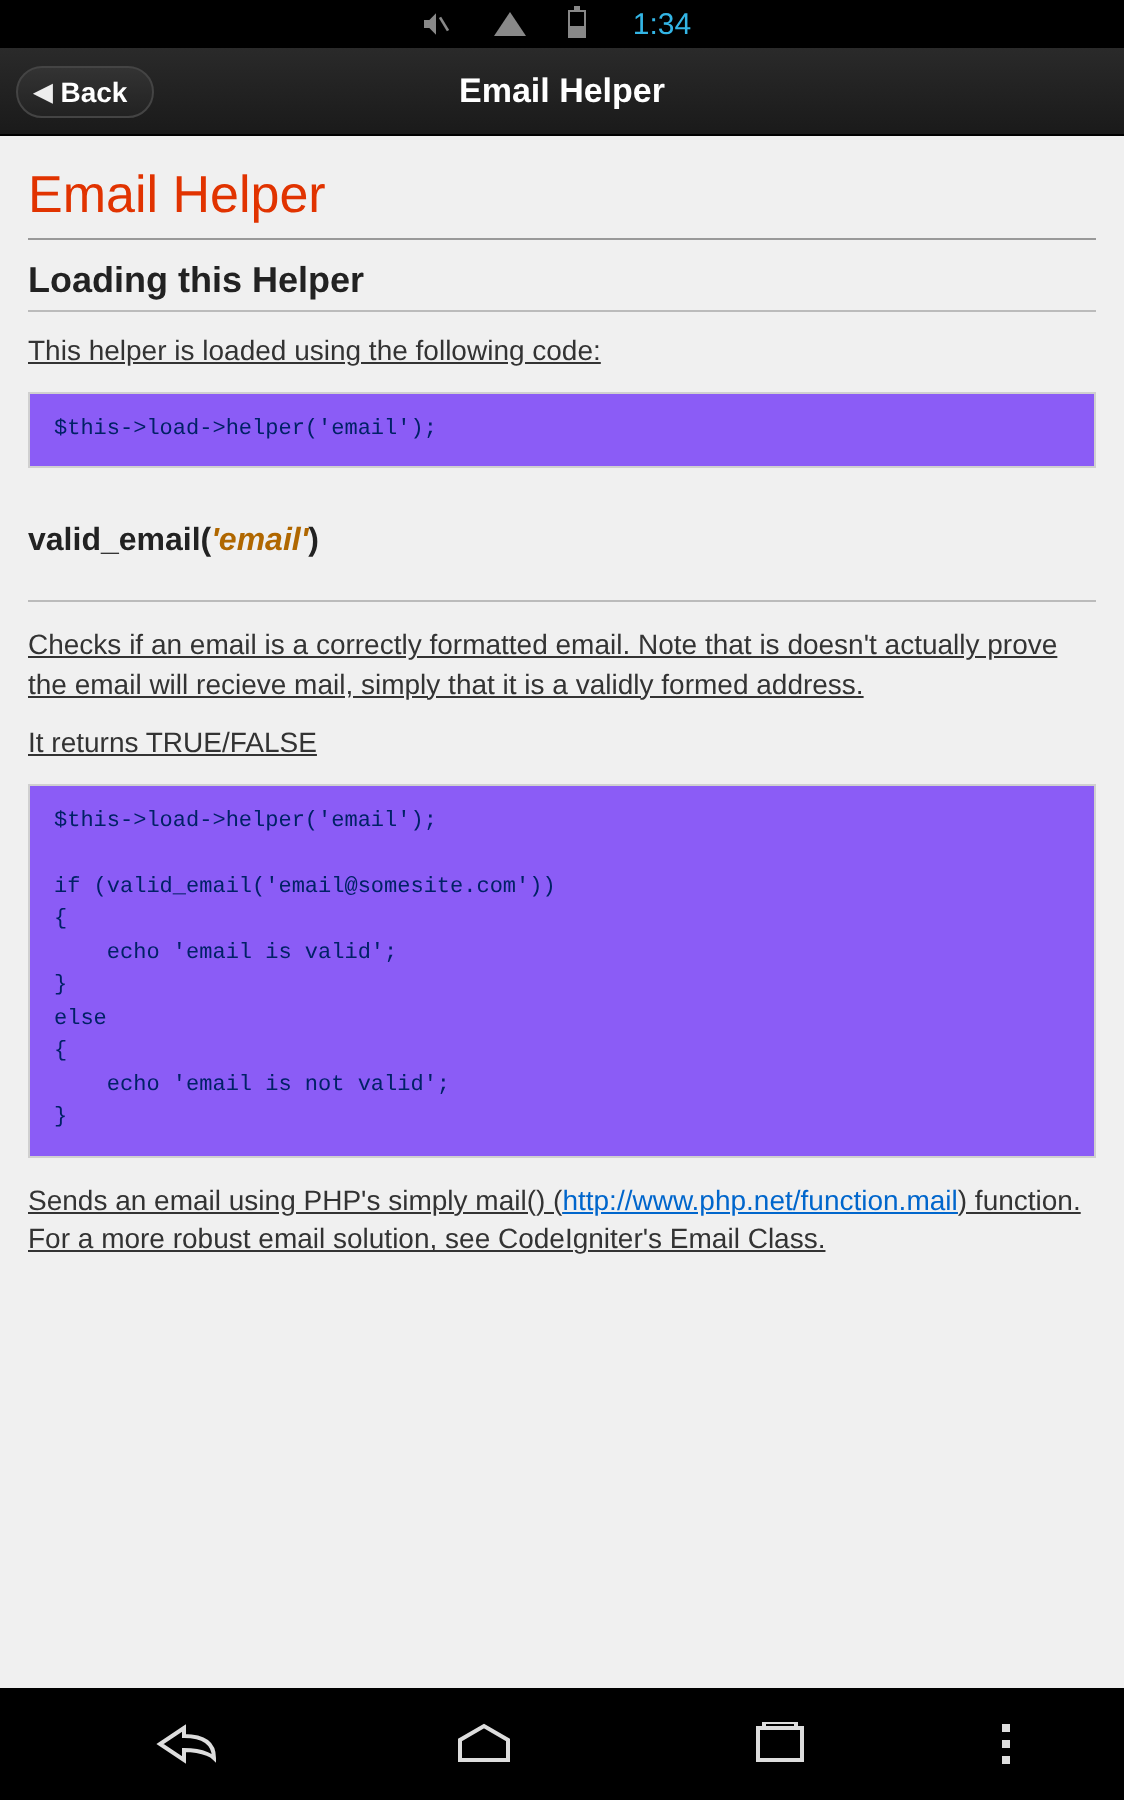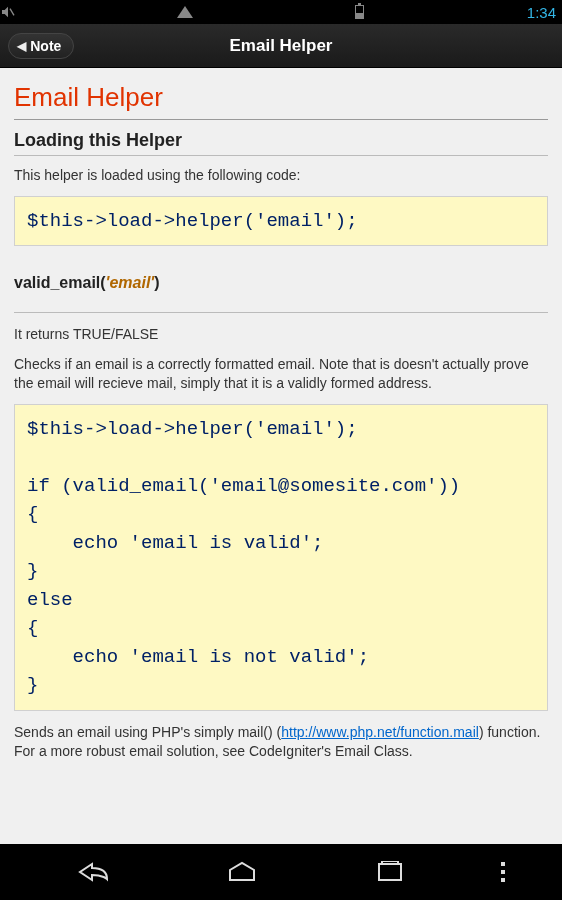--- a/index.html
+++ b/index.html
@@ -7,21 +7,21 @@
   width: 562px;
   height: 900px;
   font-family: Arial, Helvetica, sans-serif;
   background: #000;
   overflow: hidden;
 }
 .status-bar {
   height: 24px;
   background: #000;
   display: flex;
-  justify-content: space-between;
+  justify-content: center;
   align-items: center;
   padding-right: 6px;
   gap: 21px;
 }
 .status-icon {
   color: #888;
   font-size: 14px;
   display: inline-flex;
   align-items: center;
 }
@@ -128,27 +128,28 @@
   color: #222;
   border-bottom: 1px solid #bbb;
   padding-bottom: 4px;
   margin-bottom: 10px;
 }
 .section-text {
   font-size: 14px;
   color: #333;
   margin-bottom: 10px;
   line-height: 1.4;
+  text-decoration: underline;
 }
 .code-block {
-  background: #fef9c3;
+  background: #8b5cf6;
   border: 1px solid #d0d0d0;
   padding: 10px 12px;
   font-family: Consolas, Monaco, 'Courier New', monospace;
-  font-size: 19px;
+  font-size: 11px;
   color: #002166;
   margin-bottom: 12px;
   white-space: pre;
   line-height: 1.5;
 }
 .func-title {
   font-size: 16px;
   font-weight: bold;
   color: #222;
   border-bottom: 1px solid #bbb;
@@ -212,37 +213,37 @@
     </span>
   <span class="status-icon">
       <span class="battery"></span>
     </span>
   <span class="status-time">1:34</span>
 </div>
 
 <div class="app-bar">
   <div class="back-btn">
     <span class="chev">◀</span>
-    <span>Note</span>
+    <span>Back</span>
   </div>
   <div class="app-title">Email Helper</div>
 </div>
 
 <div class="content">
   <h1 class="doc-title">Email Helper</h1>
 
   <h2 class="section-title">Loading this Helper</h2>
   <p class="section-text">This helper is loaded using the following code:</p>
   <div class="code-block">$this-&gt;load-&gt;helper('email');</div>
 
   <h2 class="func-title">
     <span>valid_email(</span><span class="param">'email'</span><span>)</span>
   </h2>
+  <p class="section-text">Checks if an email is a correctly formatted email. Note that is doesn't actually prove the email will recieve mail, simply that it is a validly formed address.</p>
   <p class="section-text">It returns TRUE/FALSE</p>
-  <p class="section-text">Checks if an email is a correctly formatted email. Note that is doesn't actually prove the email will recieve mail, simply that it is a validly formed address.</p>
   <div class="code-block">$this-&gt;load-&gt;helper('email');
 
 if (valid_email('email@somesite.com'))
 {
     echo 'email is valid';
 }
 else
 {
     echo 'email is not valid';
 }</div>

